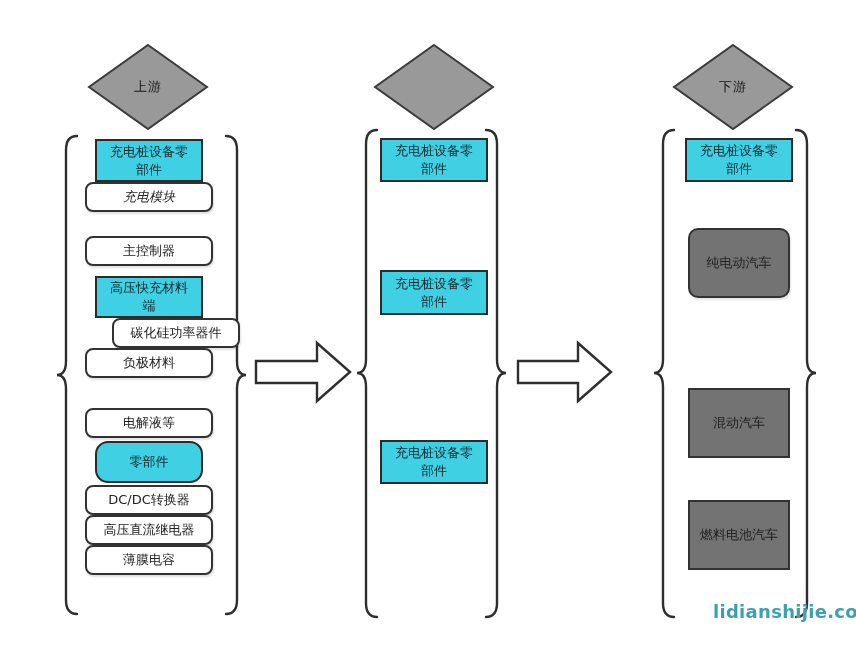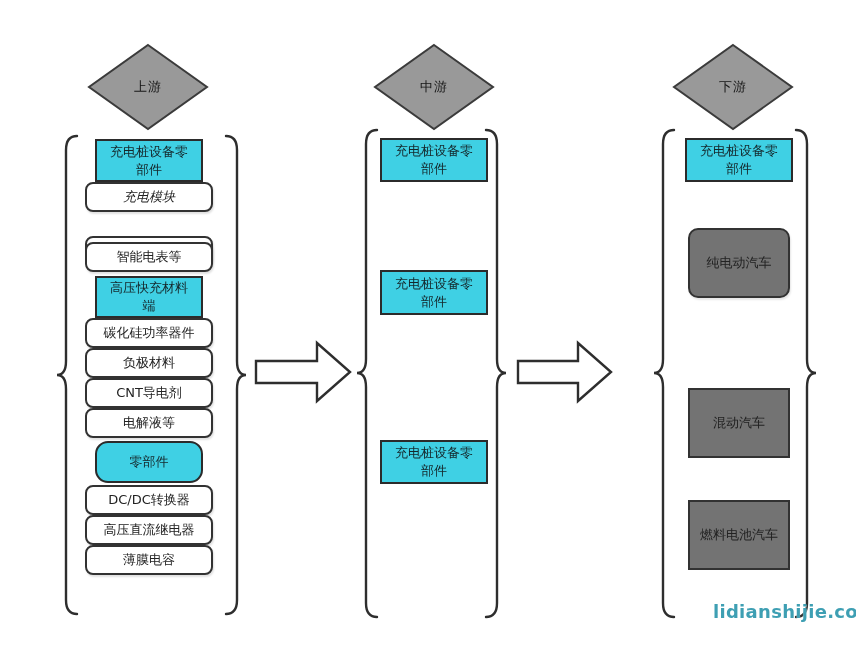--- a/index.html
+++ b/index.html
@@ -51,32 +51,29 @@
     <path d="M 486 130 Q 497 130 497 144 L 497 359 Q 497 373 506 373 Q 497 373 497 387 L 497 603 Q 497 617 486 617" fill="none" stroke="#2e2e2e" stroke-width="2.4" stroke-linecap="round"></path>
 
     <path d="M 674 130 Q 663 130 663 144 L 663 359 Q 663 373 654 373 Q 663 373 663 387 L 663 603 Q 663 617 674 617" fill="none" stroke="#2e2e2e" stroke-width="2.4" stroke-linecap="round"></path>
     <path d="M 796 130 Q 807 130 807 144 L 807 359 Q 807 373 816 373 Q 807 373 807 387 L 807 603 Q 807 617 796 617" fill="none" stroke="#2e2e2e" stroke-width="2.4" stroke-linecap="round"></path>
 
     <polygon points="256,361 317,361 317,343 350,372 317,401 317,383 256,383" fill="#ffffff" stroke="#2e2e2e" stroke-width="2.4" stroke-linejoin="miter"></polygon>
     <polygon points="518,361 578,361 578,343 611,372 578,401 578,383 518,383" fill="#ffffff" stroke="#2e2e2e" stroke-width="2.4" stroke-linejoin="miter"></polygon>
   </svg>
 
   <div class="stage-label" style="left:89px;top:45px;">上游</div>
-  <div class="stage-label" style="left:375px;top:45px;">中游</div>
   <div class="stage-label" style="left:674px;top:45px;">下游</div>
 
   <div class="cyan-box" style="left:95px;top:139px;height:43px;">充电桩设备零部件</div>
   <div class="white-item" style="top:182px;font-style:italic;">充电模块</div>
   <div class="white-item" style="top:224px;margin-top:12px;">主控制器</div>
-  <div class="white-item" style="top:242px;">智能电表等</div>
 
   <div class="cyan-box" style="left:95px;top:276px;height:42px;">高压快充材料端</div>
-  <div class="white-item" style="top:318px;">碳化硅功率器件</div>
+  <div class="white-item" style="top:318px;margin-left:27px;">碳化硅功率器件</div>
   <div class="white-item" style="top:348px;">负极材料</div>
-  <div class="white-item" style="top:378px;">CNT导电剂</div>
   <div class="white-item" style="top:408px;">电解液等</div>
 
   <div class="cyan-box" style="left:95px;top:441px;height:42px;border-radius:13px;">零部件</div>
   <div class="white-item" style="top:485px;">DC/DC转换器</div>
   <div class="white-item" style="top:515px;">高压直流继电器</div>
   <div class="white-item" style="top:545px;">薄膜电容</div>
 
   <div class="cyan-box" style="left:380px;top:138px;height:44px;">充电桩设备零部件</div>
   <div class="cyan-box" style="left:380px;top:270px;height:45px;">充电桩设备零部件</div>
   <div class="cyan-box" style="left:380px;top:440px;height:44px;">充电桩设备零部件</div>

